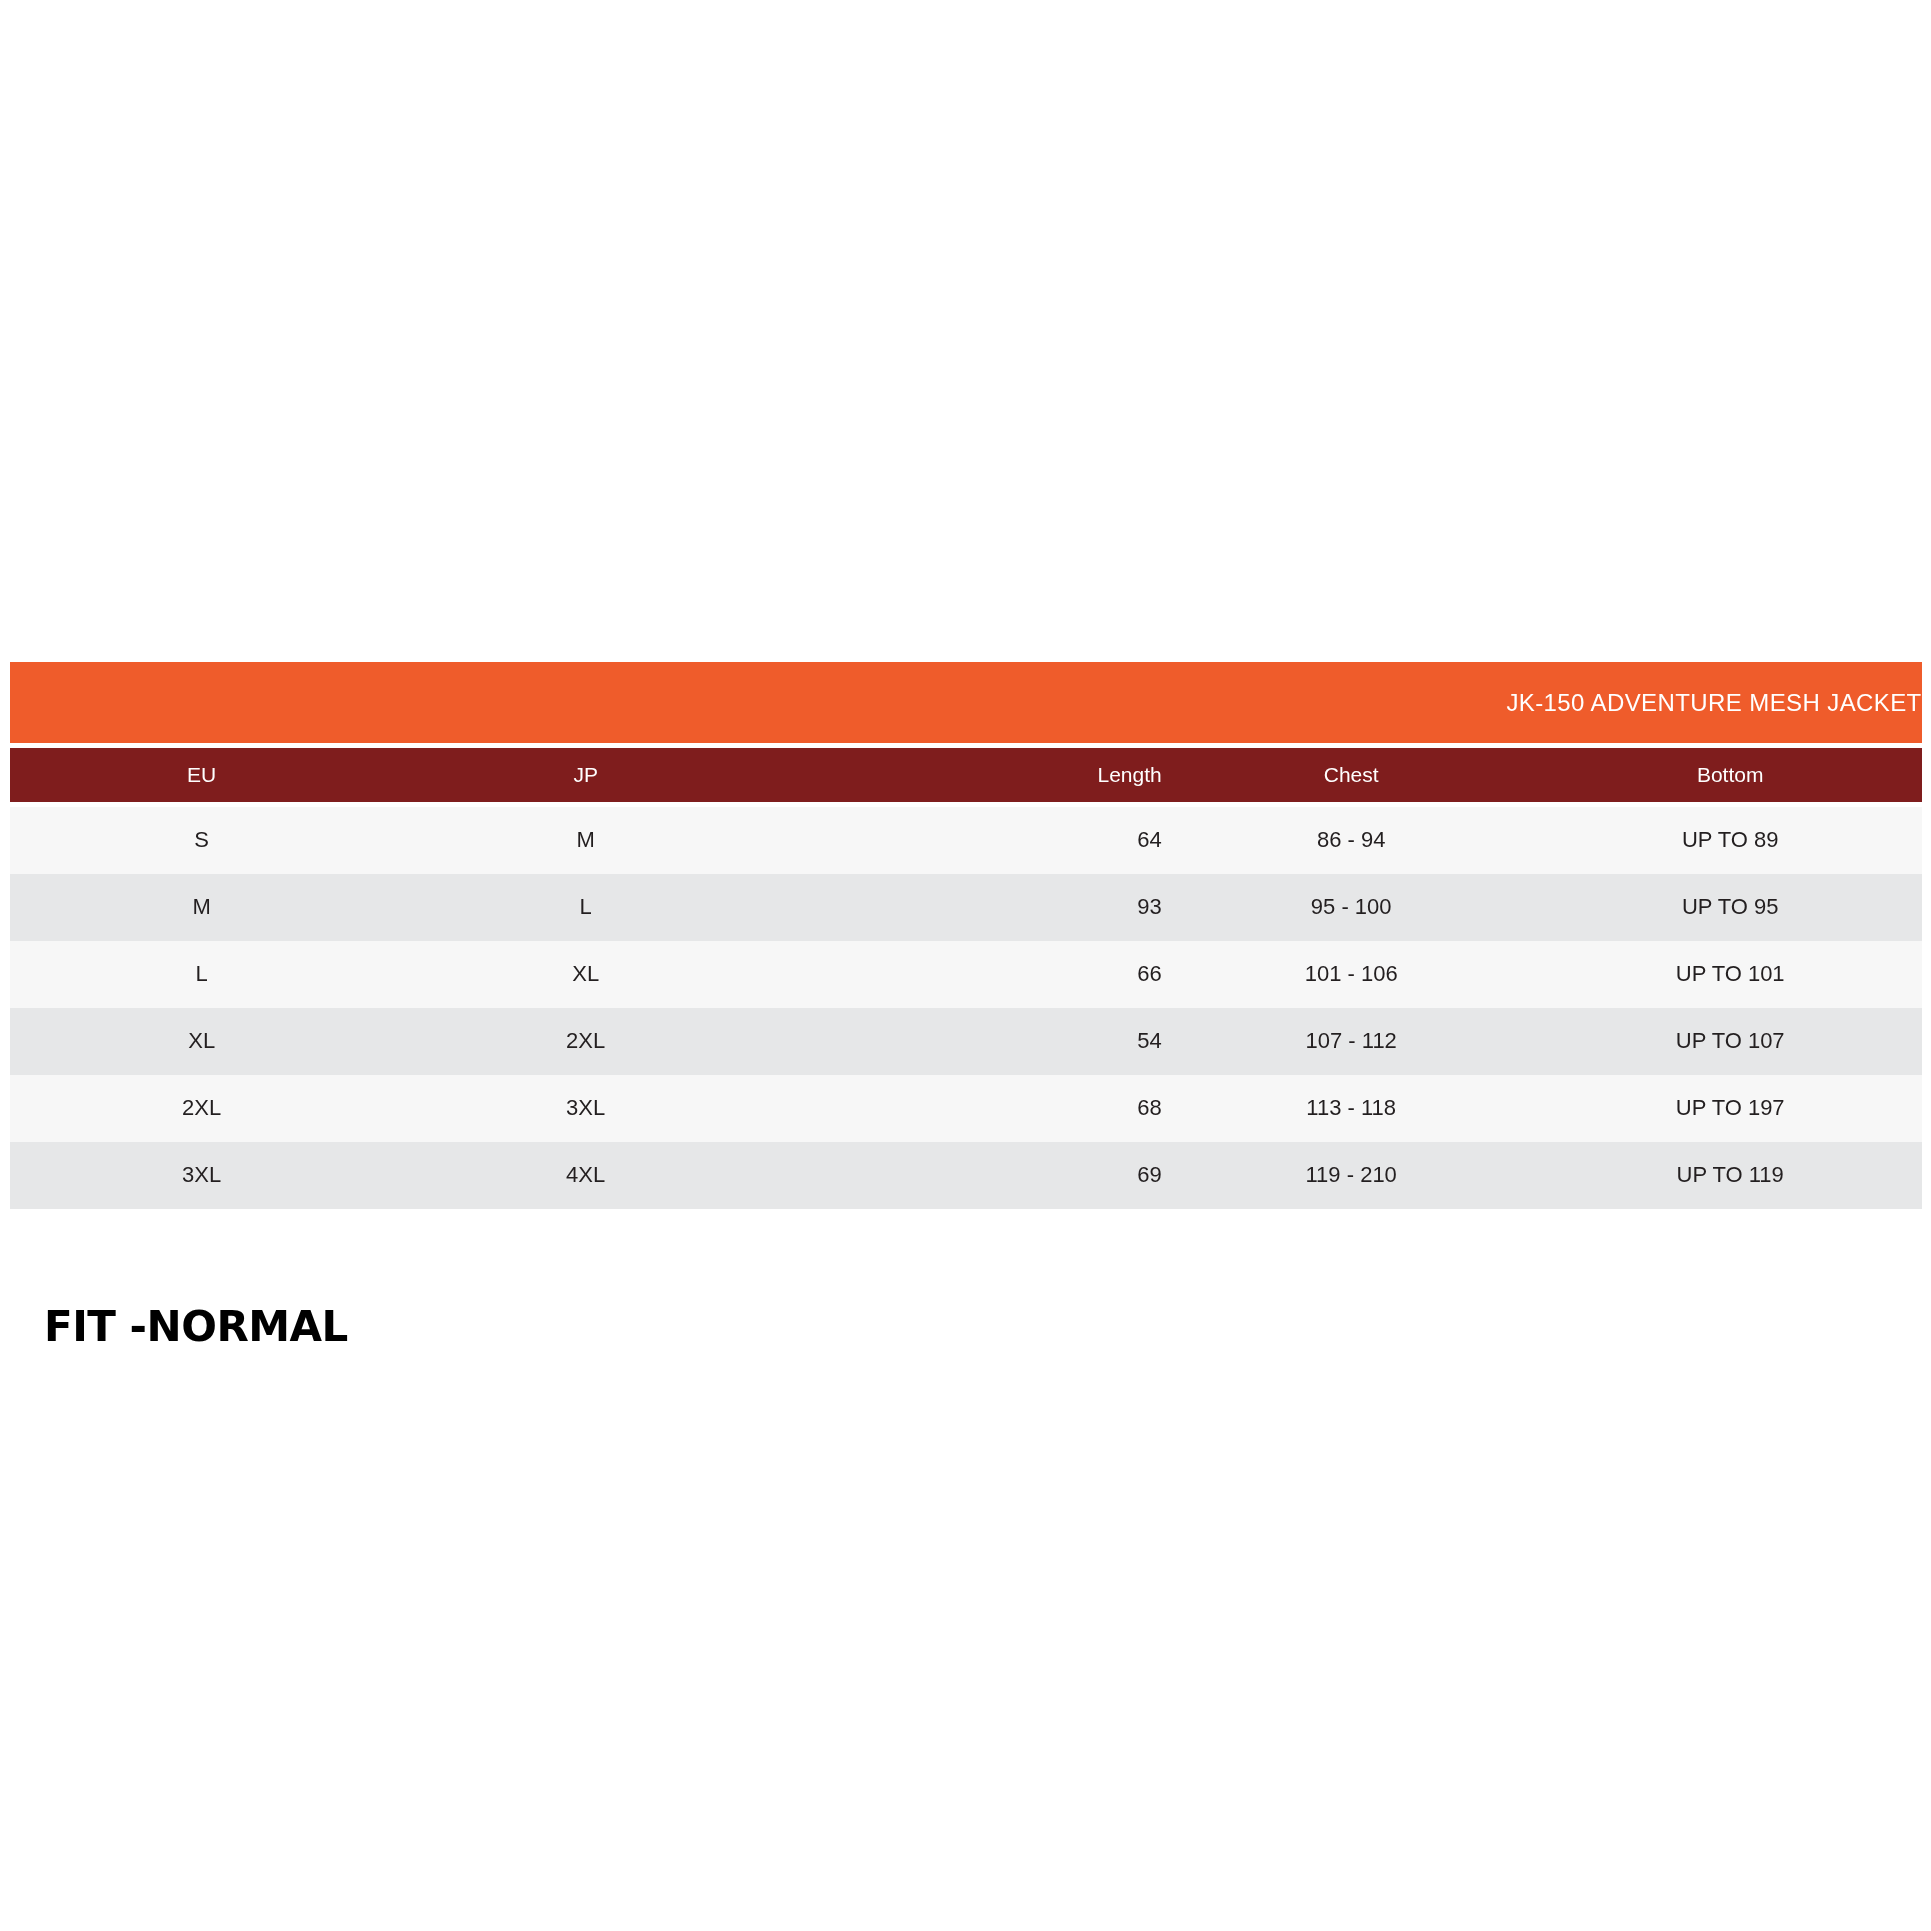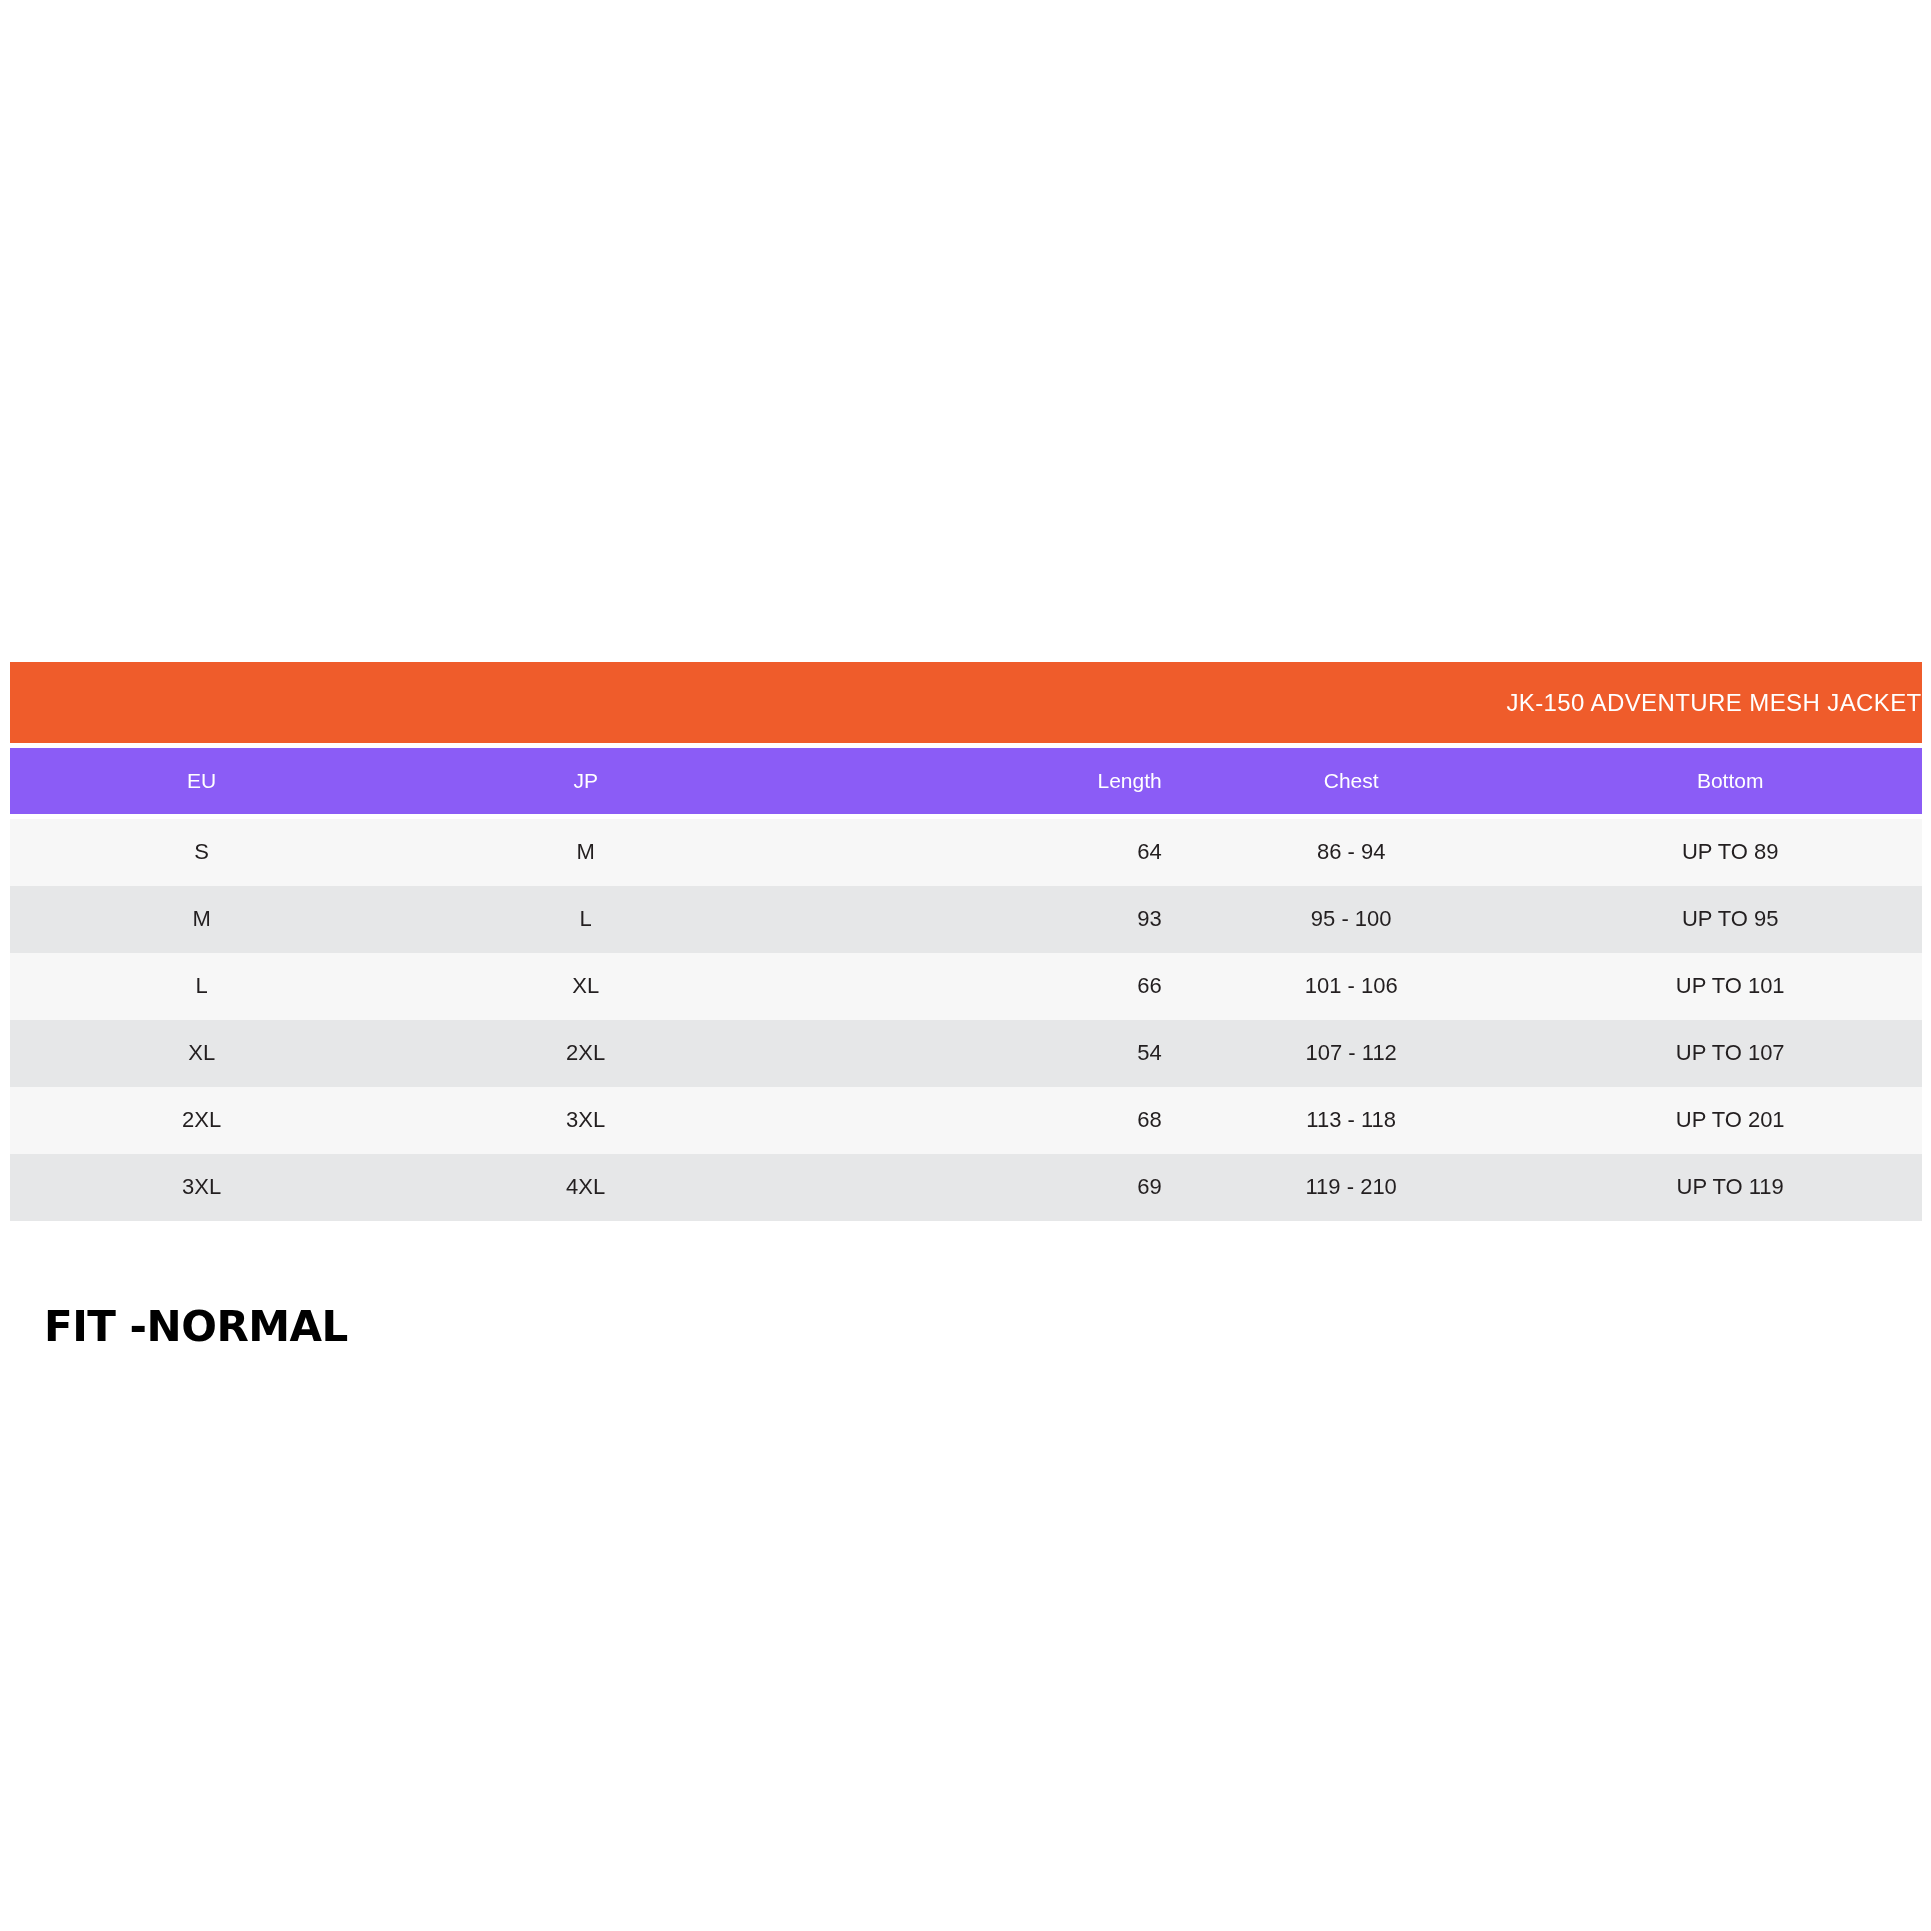--- a/index.html
+++ b/index.html
@@ -33,22 +33,22 @@
     color: #ffffff;
     font-size: 24px;
     letter-spacing: 0.4px;
     font-weight: 400;
   }
   .divider-line {
     height: 4.8px;
     background: #ffffff;
   }
   .head-row {
-    background: #8b5cf6;
-    height: 66px;
+    background: #7f1d1d;
+    height: 54px;
     display: flex;
     align-items: center;
   }
   .head-cell {
     color: #ffffff;
     font-size: 21px;
     text-align: center;
     font-weight: 400;
   }
   .body-row {
@@ -135,21 +135,21 @@
       <div class="body-cell col-2">54</div>
       <div class="body-cell col-3">107 - 112</div>
       <div class="body-cell col-4">UP TO 107</div>
     </div>
 
     <div class="body-row alt-a">
       <div class="body-cell col-0">2XL</div>
       <div class="body-cell col-1">3XL</div>
       <div class="body-cell col-2">68</div>
       <div class="body-cell col-3">113 - 118</div>
-      <div class="body-cell col-4">UP TO 201</div>
+      <div class="body-cell col-4">UP TO 197</div>
     </div>
 
     <div class="body-row alt-b">
       <div class="body-cell col-0">3XL</div>
       <div class="body-cell col-1">4XL</div>
       <div class="body-cell col-2">69</div>
       <div class="body-cell col-3">119 - 210</div>
       <div class="body-cell col-4">UP TO 119</div>
     </div>
 

